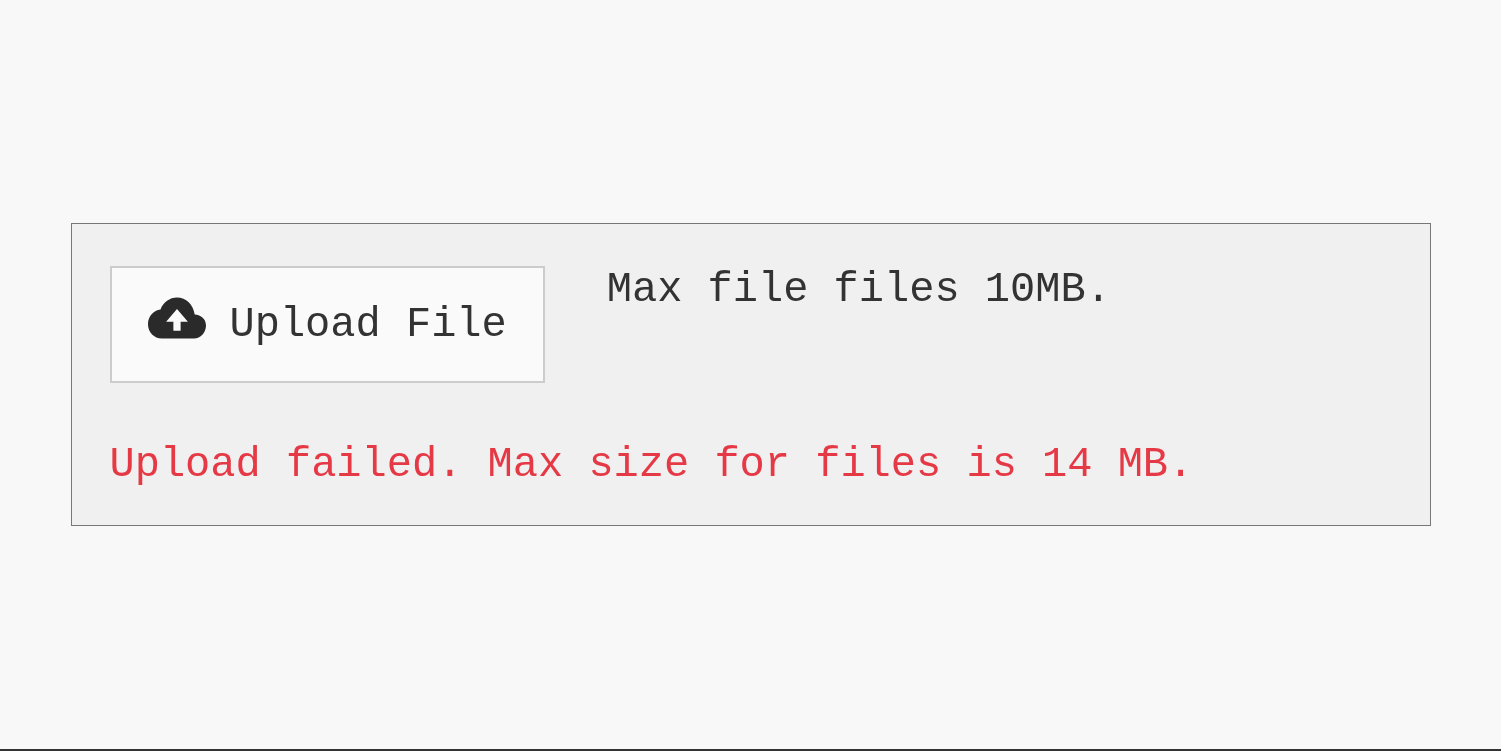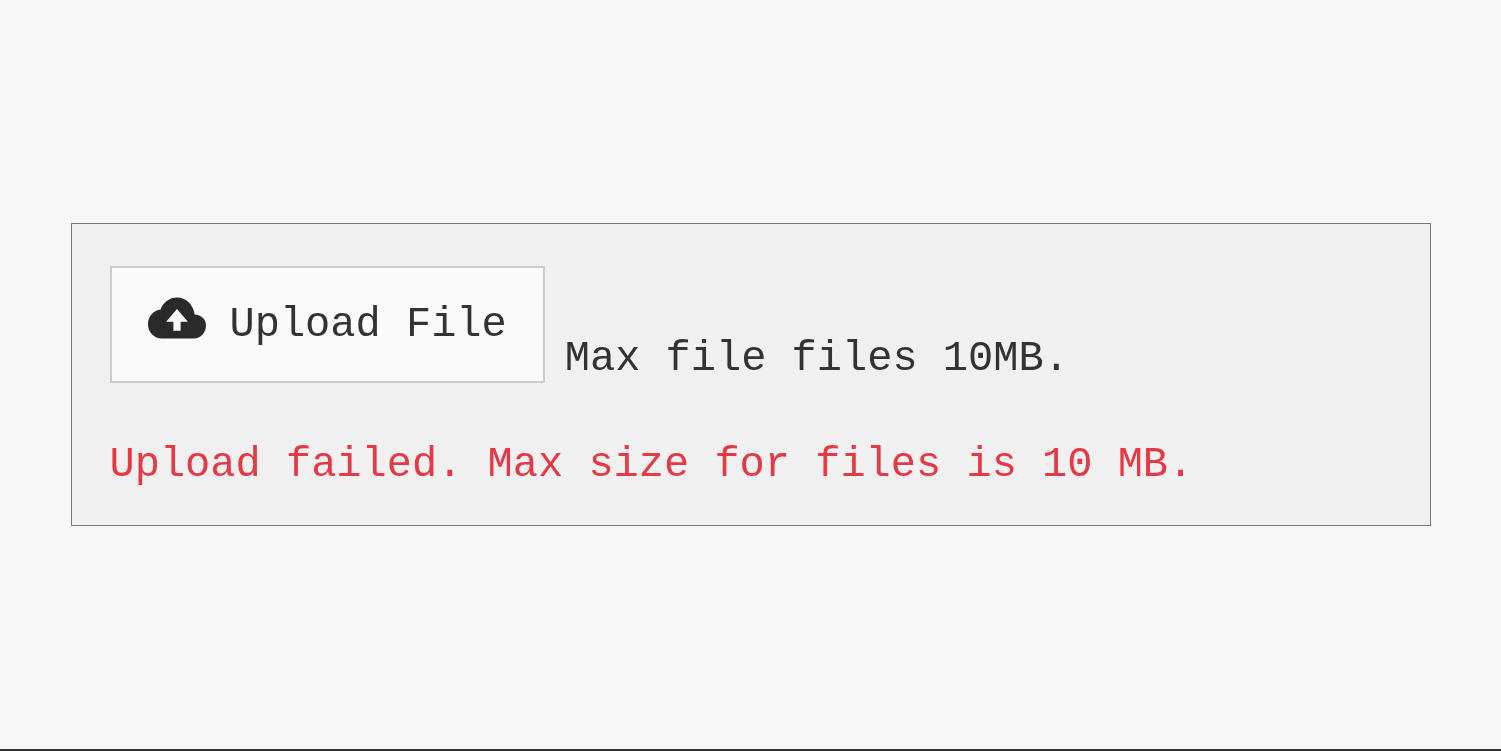--- a/index.html
+++ b/index.html
@@ -18,22 +18,22 @@
       border-bottom: 2px solid #333;
     }
     .upload-container {
       width: 1360px;
       border: 1px solid #777;
       background: #f0f0f0;
       padding: 42px 38px 36px 38px;
     }
     .upload-row {
       display: flex;
-      align-items: flex-end;
-      gap: 20px;
+      align-items: flex-start;
+      gap: 62px;
     }
     .upload-button {
       display: flex;
       align-items: center;
       gap: 24px;
       background: #fafafa;
       border: 2px solid #ccc;
       padding: 26px 36px;
       cursor: pointer;
       font-family: inherit;
@@ -64,14 +64,14 @@
       <span>
         <svg viewBox="0 0 64 48">
           <path d="M51.5,20.2C50.1,9.6,41.9,1.5,32,1.5c-8.1,0-15.1,5.4-18.2,13.1C6.1,15.4,0,22.3,0,30.8C0,39.7,6.8,46.5,15.2,46.5h35.6
             C57.9,46.5,64,40.1,64,32.2C64,25.3,58.5,20.6,51.5,20.2z M36,28v10h-8V28h-8l12-14l12,14H36z"></path>
         </svg>
       </span>
       <span>Upload File</span>
     </button>
     <span class="hint-text">Max file files 10MB.</span>
   </div>
-  <div class="error-text">Upload failed. Max size for files is 10 MB.</div>
+  <div class="error-text">Upload failed. Max size for files is 14 MB.</div>
 </div>
 
 </body></html>

